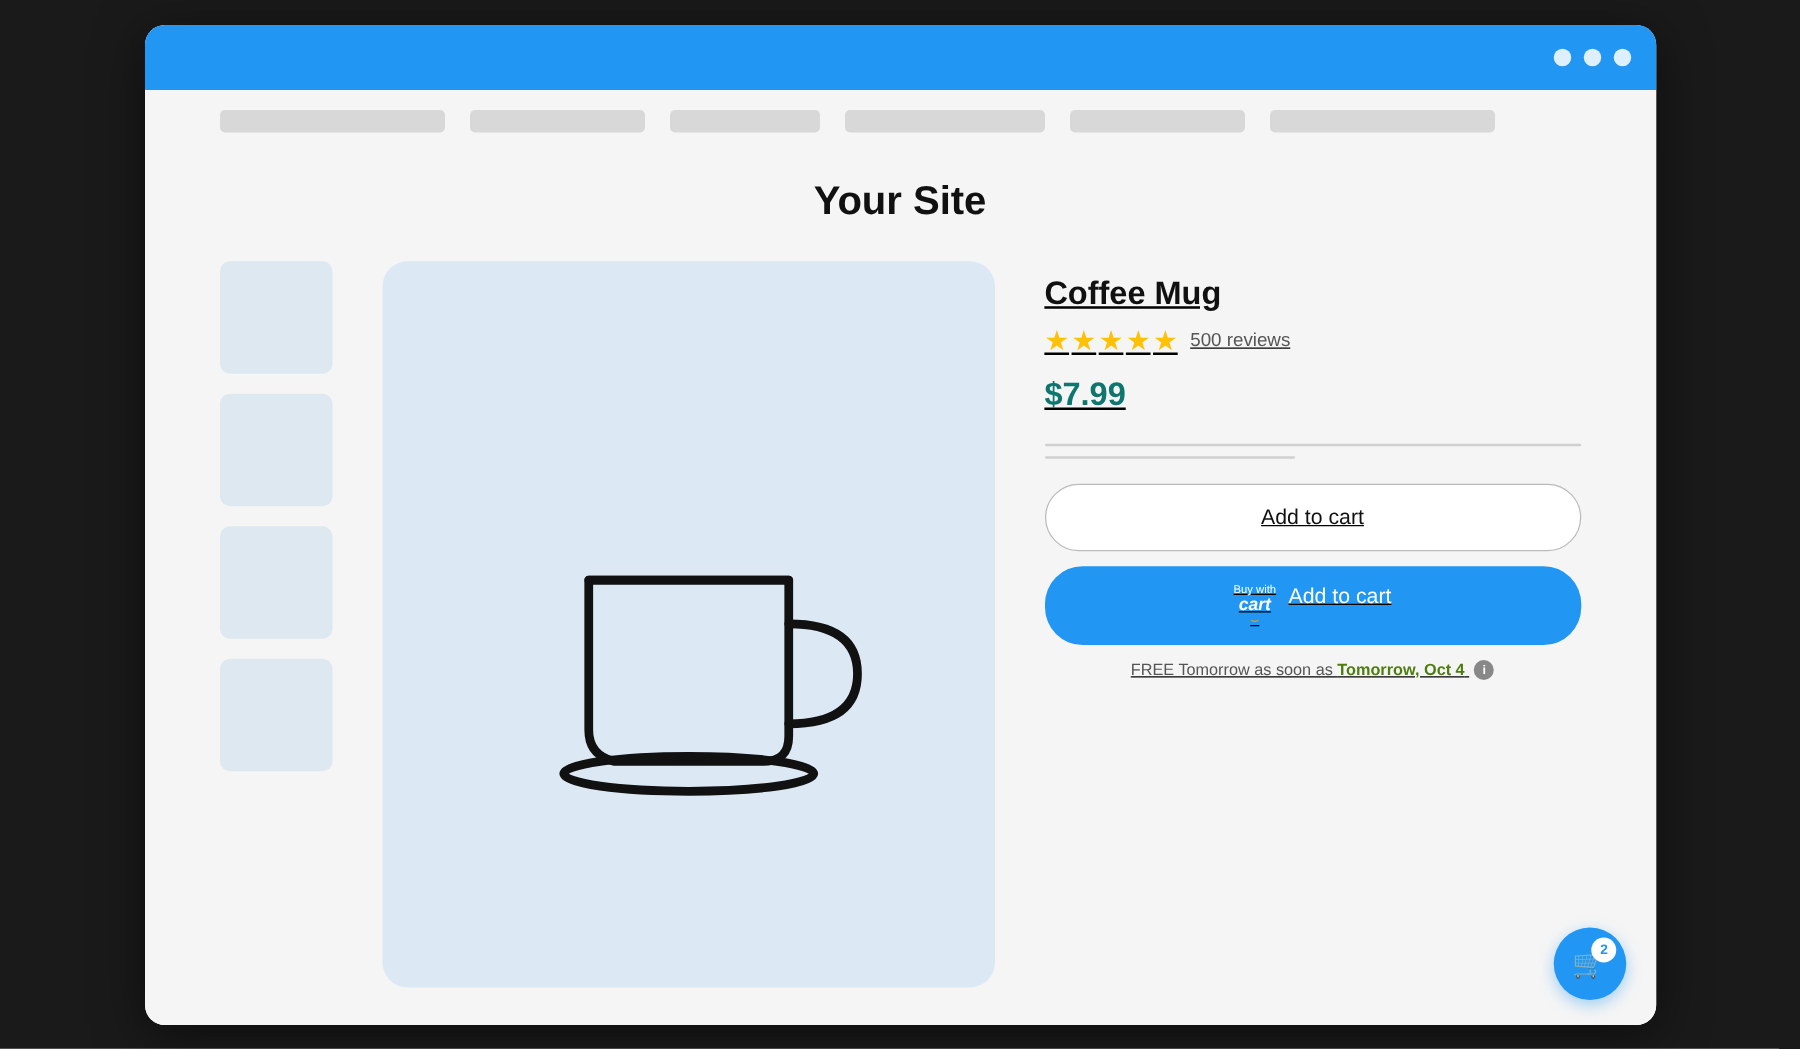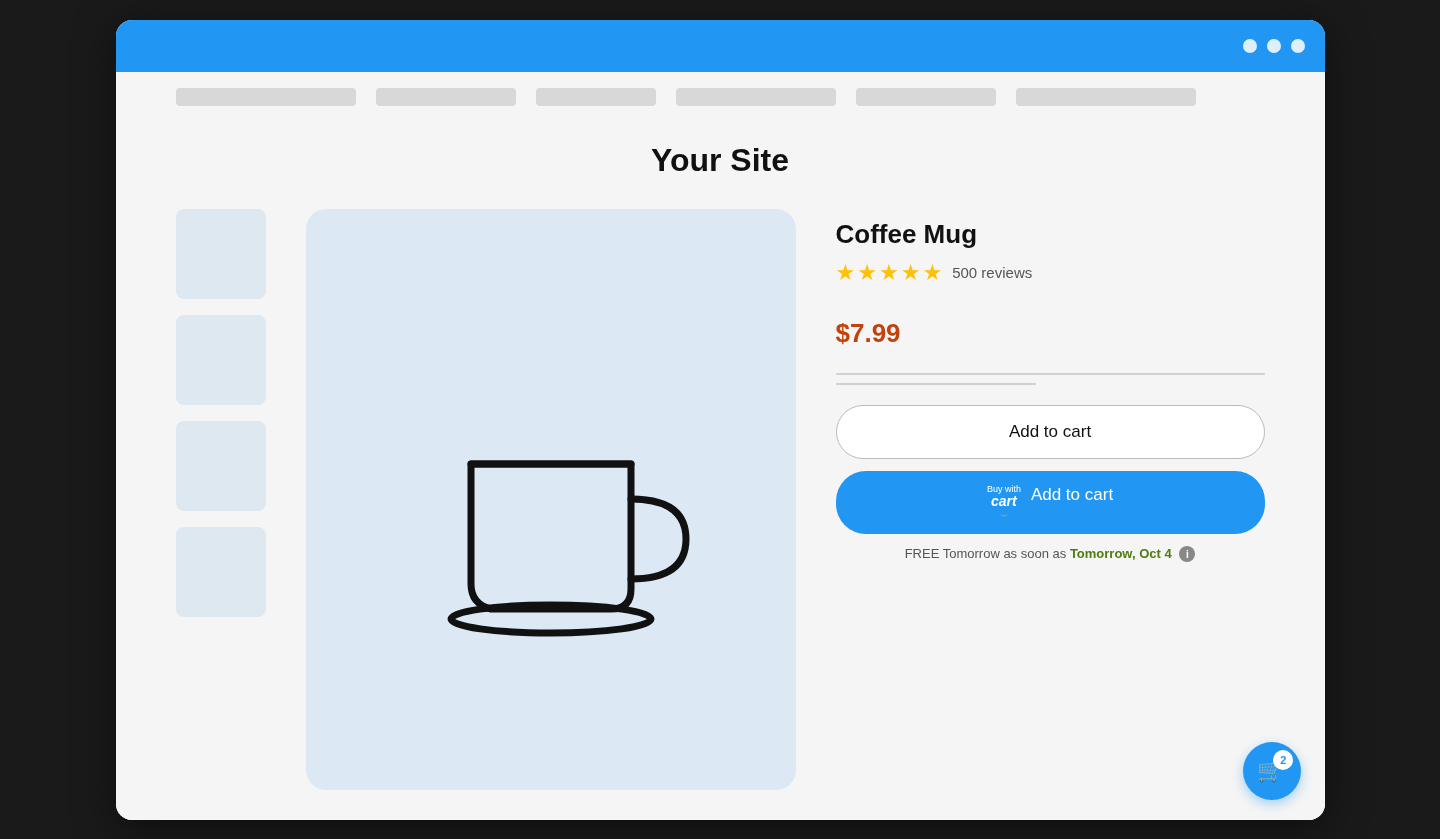--- a/index.html
+++ b/index.html
@@ -109,20 +109,21 @@
       align-items: center;
       justify-content: center;
       overflow: hidden;
     }
 
     .product-details {
       flex: 1;
       display: flex;
       flex-direction: column;
       padding-top: 10px;
+      text-decoration: underline;
     }
 
     .product-title {
       font-size: 26px;
       font-weight: 700;
       color: #111;
       margin-bottom: 10px;
     }
 
     .rating-row {
@@ -143,23 +144,22 @@
     }
 
     .review-count {
       color: #555;
       font-size: 15px;
     }
 
     .price {
       font-size: 26px;
       font-weight: 600;
-      color: #c2410c;
+      color: #0f766e;
       margin-bottom: 24px;
-      margin-top: 18px;
     }
 
     .divider-section {
       margin-bottom: 20px;
     }
 
     .divider-line {
       height: 2px;
       background: #d0d0d0;
       border-radius: 2px;

